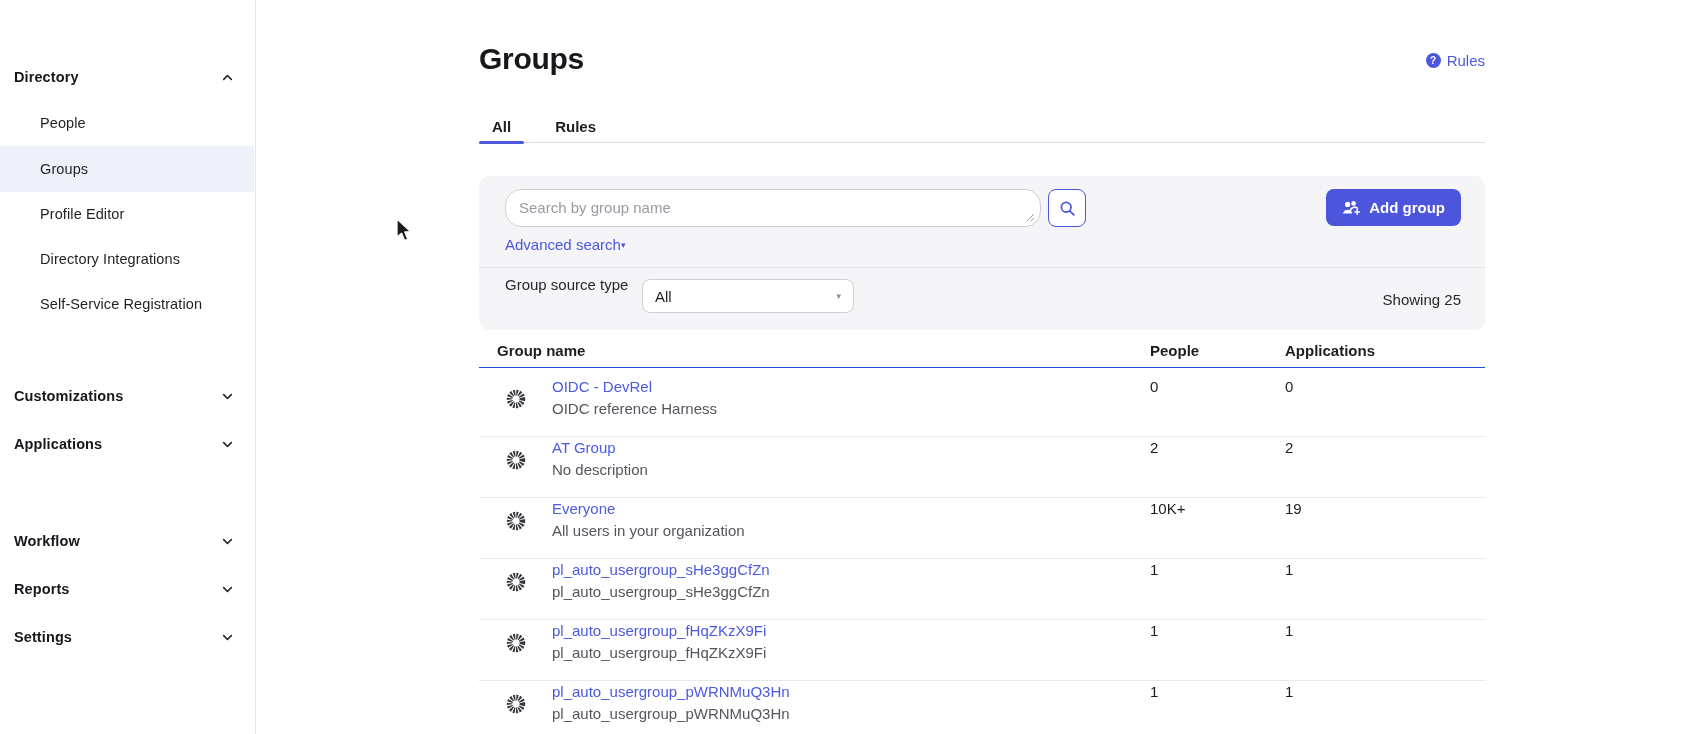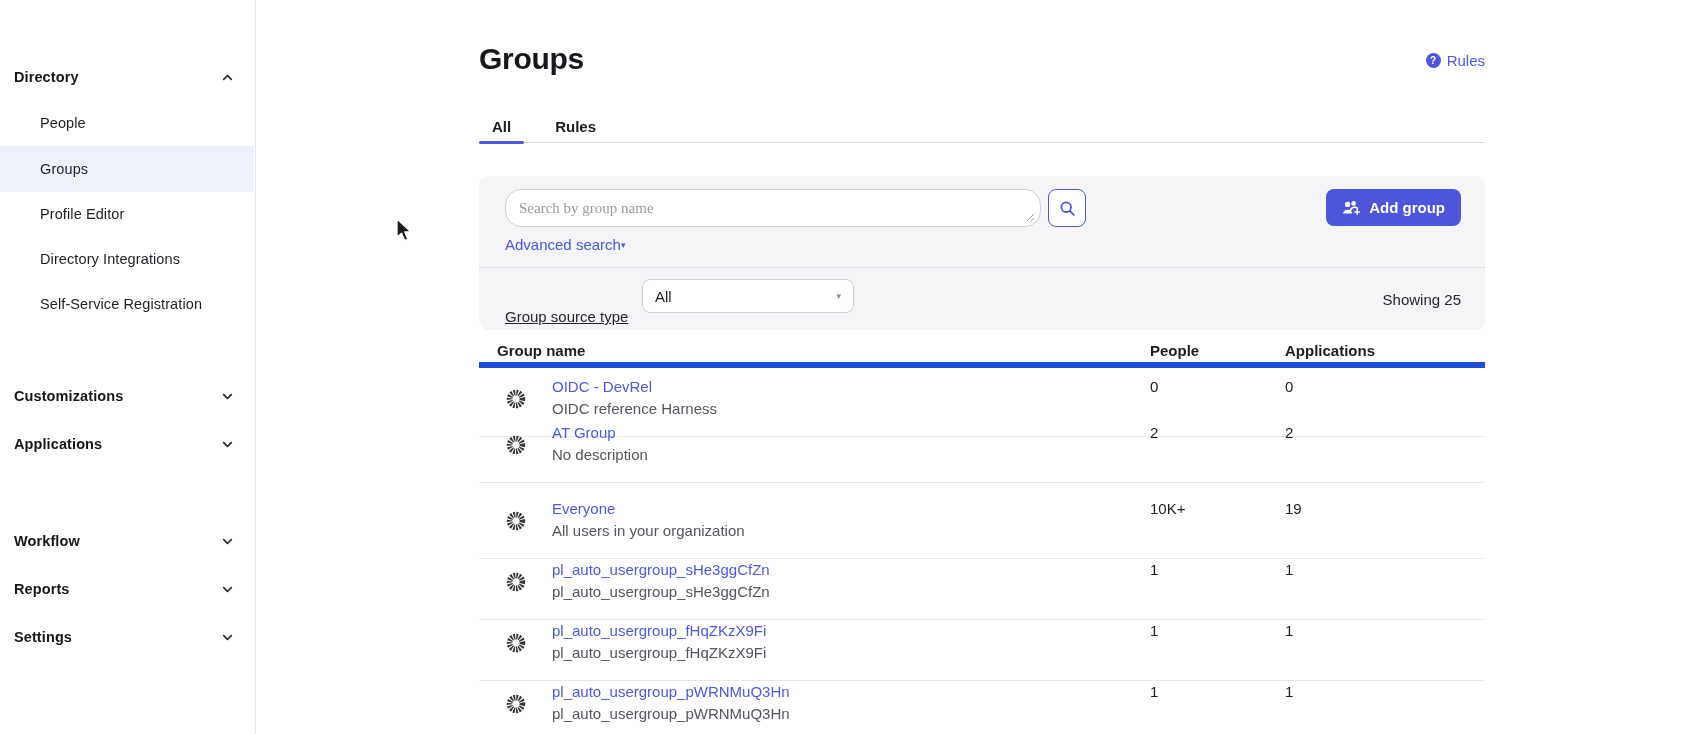--- a/index.html
+++ b/index.html
@@ -35,46 +35,46 @@
          display:flex; align-items:center; cursor:pointer; position:relative; }
   .tab.active::after { content:""; position:absolute; left:0; right:0; bottom:-2px;
                        height:3px; background:#4c57dc; border-radius:2px; }
 
   
   .panel { position:absolute; left:0; top:176px; width:100%; height:154px;
            background:#f5f5f7; border-radius:10px; }
   .search-box { position:absolute; left:26px; top:13px; width:536px; height:38px;
                 background:#fff; border:1px solid #cfcfd5; border-radius:16px;
                 font-size:15px; color:#a16207; padding:0 26px 0 13px;
-                font-family:Liberation Serif, serif; resize:none; line-height:36px; }
+                font-family:Liberation Sans, sans-serif; resize:none; line-height:36px; }
   .search-box::placeholder { color:#9a9aa3; }
   .resize-grip { position:absolute; left:546px; top:36px; pointer-events:none; }
   .search-btn { position:absolute; left:569px; top:13px; width:38px; height:38px;
                 background:#fff; border:1.5px solid #4c57dc; border-radius:8px;
                 display:flex; align-items:center; justify-content:center; cursor:pointer; }
   .add-group-btn { position:absolute; right:24px; top:13px; height:37px; padding:0 16px;
                    background:#4c55db; color:#fff; border:none; border-radius:8px;
                    font-size:15px; font-weight:700; display:flex; align-items:center;
                    gap:8px; cursor:pointer; font-family:"Liberation Sans", sans-serif; }
   .adv-search { position:absolute; left:26px; top:60px; color:#4c57dc; font-size:15px;
                 display:flex; align-items:center; gap:0; cursor:pointer; }
   .caret { font-size:9px; color:#4c57dc; }
   .panel-divider { position:absolute; left:0; top:91px; width:100%; height:1px;
                    background:#e4e4e8; }
-  .filter-label { position:absolute; left:26px; top:132px; font-size:15px; color:#26262b;text-decoration:underline; }
+  .filter-label { position:absolute; left:26px; top:100px; font-size:15px; color:#26262b; }
   .source-select { position:absolute; left:163px; top:103px; width:212px; height:34px;
                    background:#fff; border:1px solid #cfcfd5; border-radius:8px;
                    display:flex; align-items:center; padding:0 12px; font-size:15px;
                    color:#1d1d22; cursor:pointer; }
   .source-select .caret { margin-left:auto; color:#8e8e97; font-size:9px; }
   .showing { position:absolute; right:24px; top:115px; font-size:15px; color:#26262b; }
 
   
   .thead { position:absolute; left:0; top:336px; width:100%; height:32px;
-           border-bottom:6px solid #1d4ed8; }
+           border-bottom:1px solid #1d4ed8; }
   .th { position:absolute; top:6px; font-size:15px; font-weight:700; color:#1d1d22; }
   .th.c-name { left:18px; } .th.c-people { left:671px; } .th.c-apps { left:806px; }
   .row { position:absolute; left:0; width:100%; height:68px; border-bottom:1px solid #e8e8ec; }
   .avatar { position:absolute; left:26px; top:19px; width:22px; height:22px; }
   .g-name { position:absolute; left:73px; top:9px; font-size:15px; color:#4c5ae0;
             cursor:pointer; }
   .g-desc { position:absolute; left:73px; top:31px; font-size:15px; color:#55555e; }
   .g-num { position:absolute; top:9px; font-size:15px; color:#1d1d22; }
   .g-num.people { left:671px; } .g-num.apps { left:806px; }
   .g-num.num-link { cursor:pointer;text-align:right; }
@@ -210,21 +210,21 @@
 
   <div class="row" style="top:369px">
     <svg class="avatar" viewBox="0 0 22 22">
         <circle cx="11" cy="11" r="6.4" fill="none" stroke="#35353b" stroke-width="5.6" stroke-dasharray="1.65 1.05"></circle>
       </svg>
     <span class="g-name">OIDC - DevRel</span>
     <span class="g-desc">OIDC reference Harness</span>
     <span class="g-num people">0</span>
     <span class="g-num apps">0</span>
   </div>
-  <div class="row" style="top:415px">
+  <div class="row" style="top:430px">
     <svg class="avatar" viewBox="0 0 22 22">
         <circle cx="11" cy="11" r="6.4" fill="none" stroke="#35353b" stroke-width="5.6" stroke-dasharray="1.65 1.05"></circle>
       </svg>
     <span class="g-name">AT Group</span>
     <span class="g-desc">No description</span>
     <span class="g-num people">2</span>
     <span class="g-num apps">2</span>
   </div>
   <div class="row" style="top:491px">
     <svg class="avatar" viewBox="0 0 22 22">

